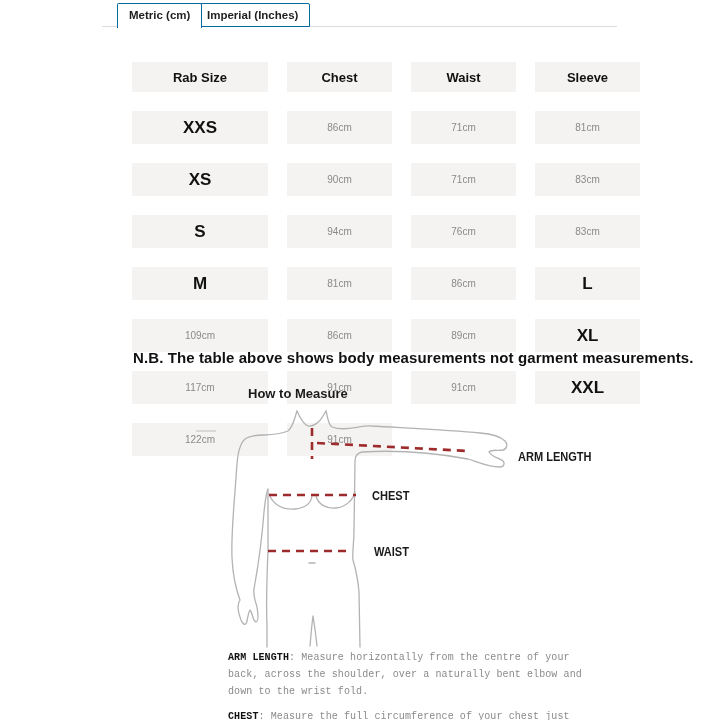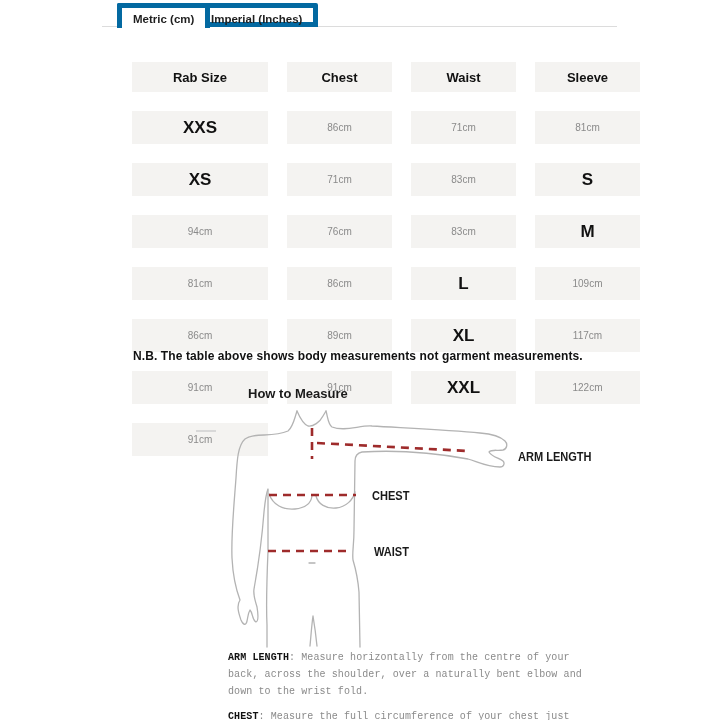--- a/index.html
+++ b/index.html
@@ -1,35 +1,35 @@
 <!DOCTYPE html>
 <html><head>
 <meta charset="utf-8">
 <style>
   * { margin:0; padding:0; box-sizing:border-box; }
   html,body { width:720px; height:720px; background:#ffffff; font-family:"Liberation Sans", sans-serif; position:relative; overflow:hidden; }
 
   
   .tab-rule { position:absolute; left:102px; top:26px; width:515px; height:1px; background:#dcdcdc; }
   .tab { position:absolute; top:3px; height:24px; line-height:22px; font-size:11.5px; font-weight:bold; color:#1f1f1f;
-         padding:0 11px; background:#ffffff; border:5px solid #0369a1; border-radius:2px 2px 0 0; cursor:pointer; }
+         padding:0 11px; background:#ffffff; border:1px solid #0369a1; border-radius:2px 2px 0 0; cursor:pointer; }
   .tab.active { left:117px; border-bottom:none; height:25px; z-index:3; }
   .tab.inactive { left:195px; z-index:2; }
 
   
   .size-table { position:absolute; left:132px; top:62px; display:grid;
                 grid-template-columns:136px 105px 105px 105px;
                 grid-template-rows:30px repeat(7, 33px); gap:19px; }
   .size-table > div { background:#f4f3f1; display:flex; align-items:center; justify-content:center; }
   .th { font-size:13px; font-weight:bold; color:#111111; }
   .td { font-size:10px; color:#8a8a8a; }
   .td.size { font-size:17px; font-weight:bold; color:#111111; }
 
   
-  .nb-note { position:absolute; left:133px; top:349px; font-size:12px; font-weight:bold; color:#111111; letter-spacing:0.1px; }
+  .nb-note { position:absolute; left:133px; top:349px; font-size:15px; font-weight:bold; color:#111111; letter-spacing:0.1px; }
   .howto-heading { position:absolute; left:228px; top:386px; font-size:13px; font-weight:bold; color:#1a1a1a;margin-left:20px; }
 
   
   .diagram-svg { position:absolute; left:195px; top:402px; }
   .outline { fill:none; stroke:#b3b3b3; stroke-width:1.3; stroke-linecap:round; stroke-linejoin:round; }
   .outline-light { fill:none; stroke:#cfcfcf; stroke-width:1.5; }
   .measure-line { fill:none; stroke-width:2.6; stroke-linecap:butt; stroke-dasharray:8 6; }
   .diag-label { font-family:"Liberation Sans", sans-serif; font-size:13px; font-weight:bold; fill:#1a1a1a; }
 
   
@@ -49,20 +49,21 @@
   <div class="th">Chest</div>
   <div class="th">Waist</div>
   <div class="th">Sleeve</div>
 
   <div class="td size">XXS</div>
   <div class="td">86cm</div>
   <div class="td">71cm</div>
   <div class="td">81cm</div>
 
   <div class="td size">XS</div>
+  <div class="td">90cm</div>
   <div class="td">71cm</div>
   <div class="td">83cm</div>
 
   <div class="td size">S</div>
   <div class="td">94cm</div>
   <div class="td">76cm</div>
   <div class="td">83cm</div>
 
   <div class="td size">M</div>
   <div class="td">81cm</div>

